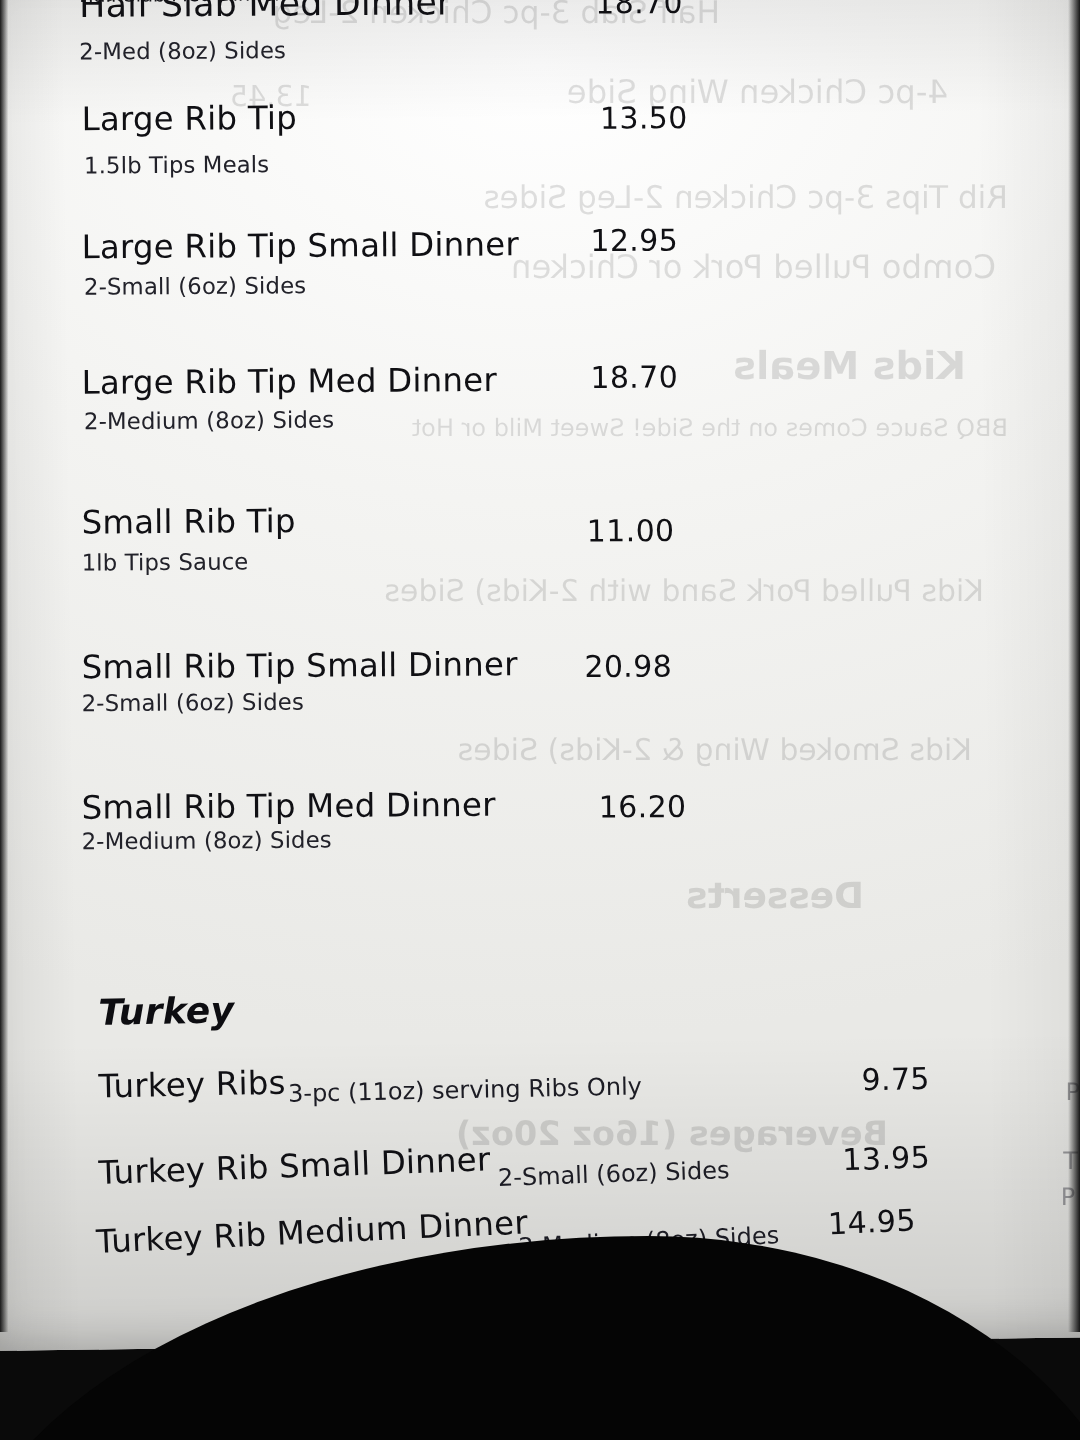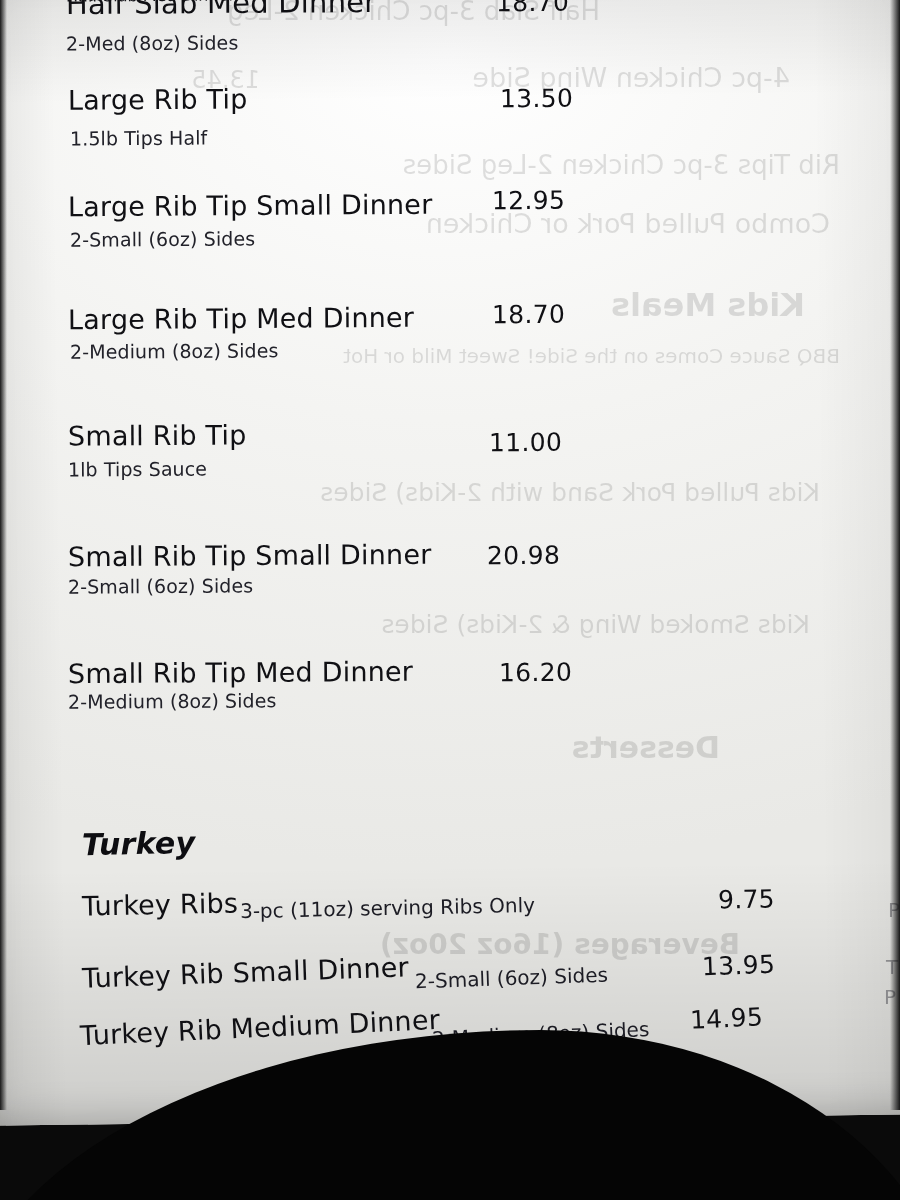--- a/index.html
+++ b/index.html
@@ -157,21 +157,21 @@
 
   <div id="content">
 
     <div class="item r1" style="left:66px; top:-14px;">Half Slab Med Dinner</div>
     <div class="item r1 name" style="left:66px; top:-14px; font-size:29px; color:#101014;">Half Slab Med Dinner</div>
     <div class="item r1 price" style="left:496px; top:-12px;">18.70</div>
     <div class="item r1 sub" style="left:66px; top:32px;">2-Med (8oz) Sides</div>
 
     <div class="item r1 name" style="left:68px; top:84px;">Large Rib Tip</div>
     <div class="item r1 price" style="left:500px; top:84px;">13.50</div>
-    <div class="item r1 sub" style="left:70px; top:127px;">1.5lb Tips Half</div>
+    <div class="item r1 sub" style="left:70px; top:127px;">1.5lb Tips Meals</div>
 
     <div class="item r1 name" style="left:68px; top:190px;">Large Rib Tip Small Dinner</div>
     <div class="item r1 price" style="left:492px; top:186px;">12.95</div>
     <div class="item r1 sub" style="left:70px; top:228px;">2-Small (6oz) Sides</div>
 
     <div class="item r1 name" style="left:68px; top:303px;">Large Rib Tip Med Dinner</div>
     <div class="item r1 price" style="left:492px; top:300px;">18.70</div>
     <div class="item r1 sub" style="left:70px; top:340px;">2-Medium (8oz) Sides</div>
 
     <div class="item r1 name" style="left:68px; top:420px;">Small Rib Tip</div>

